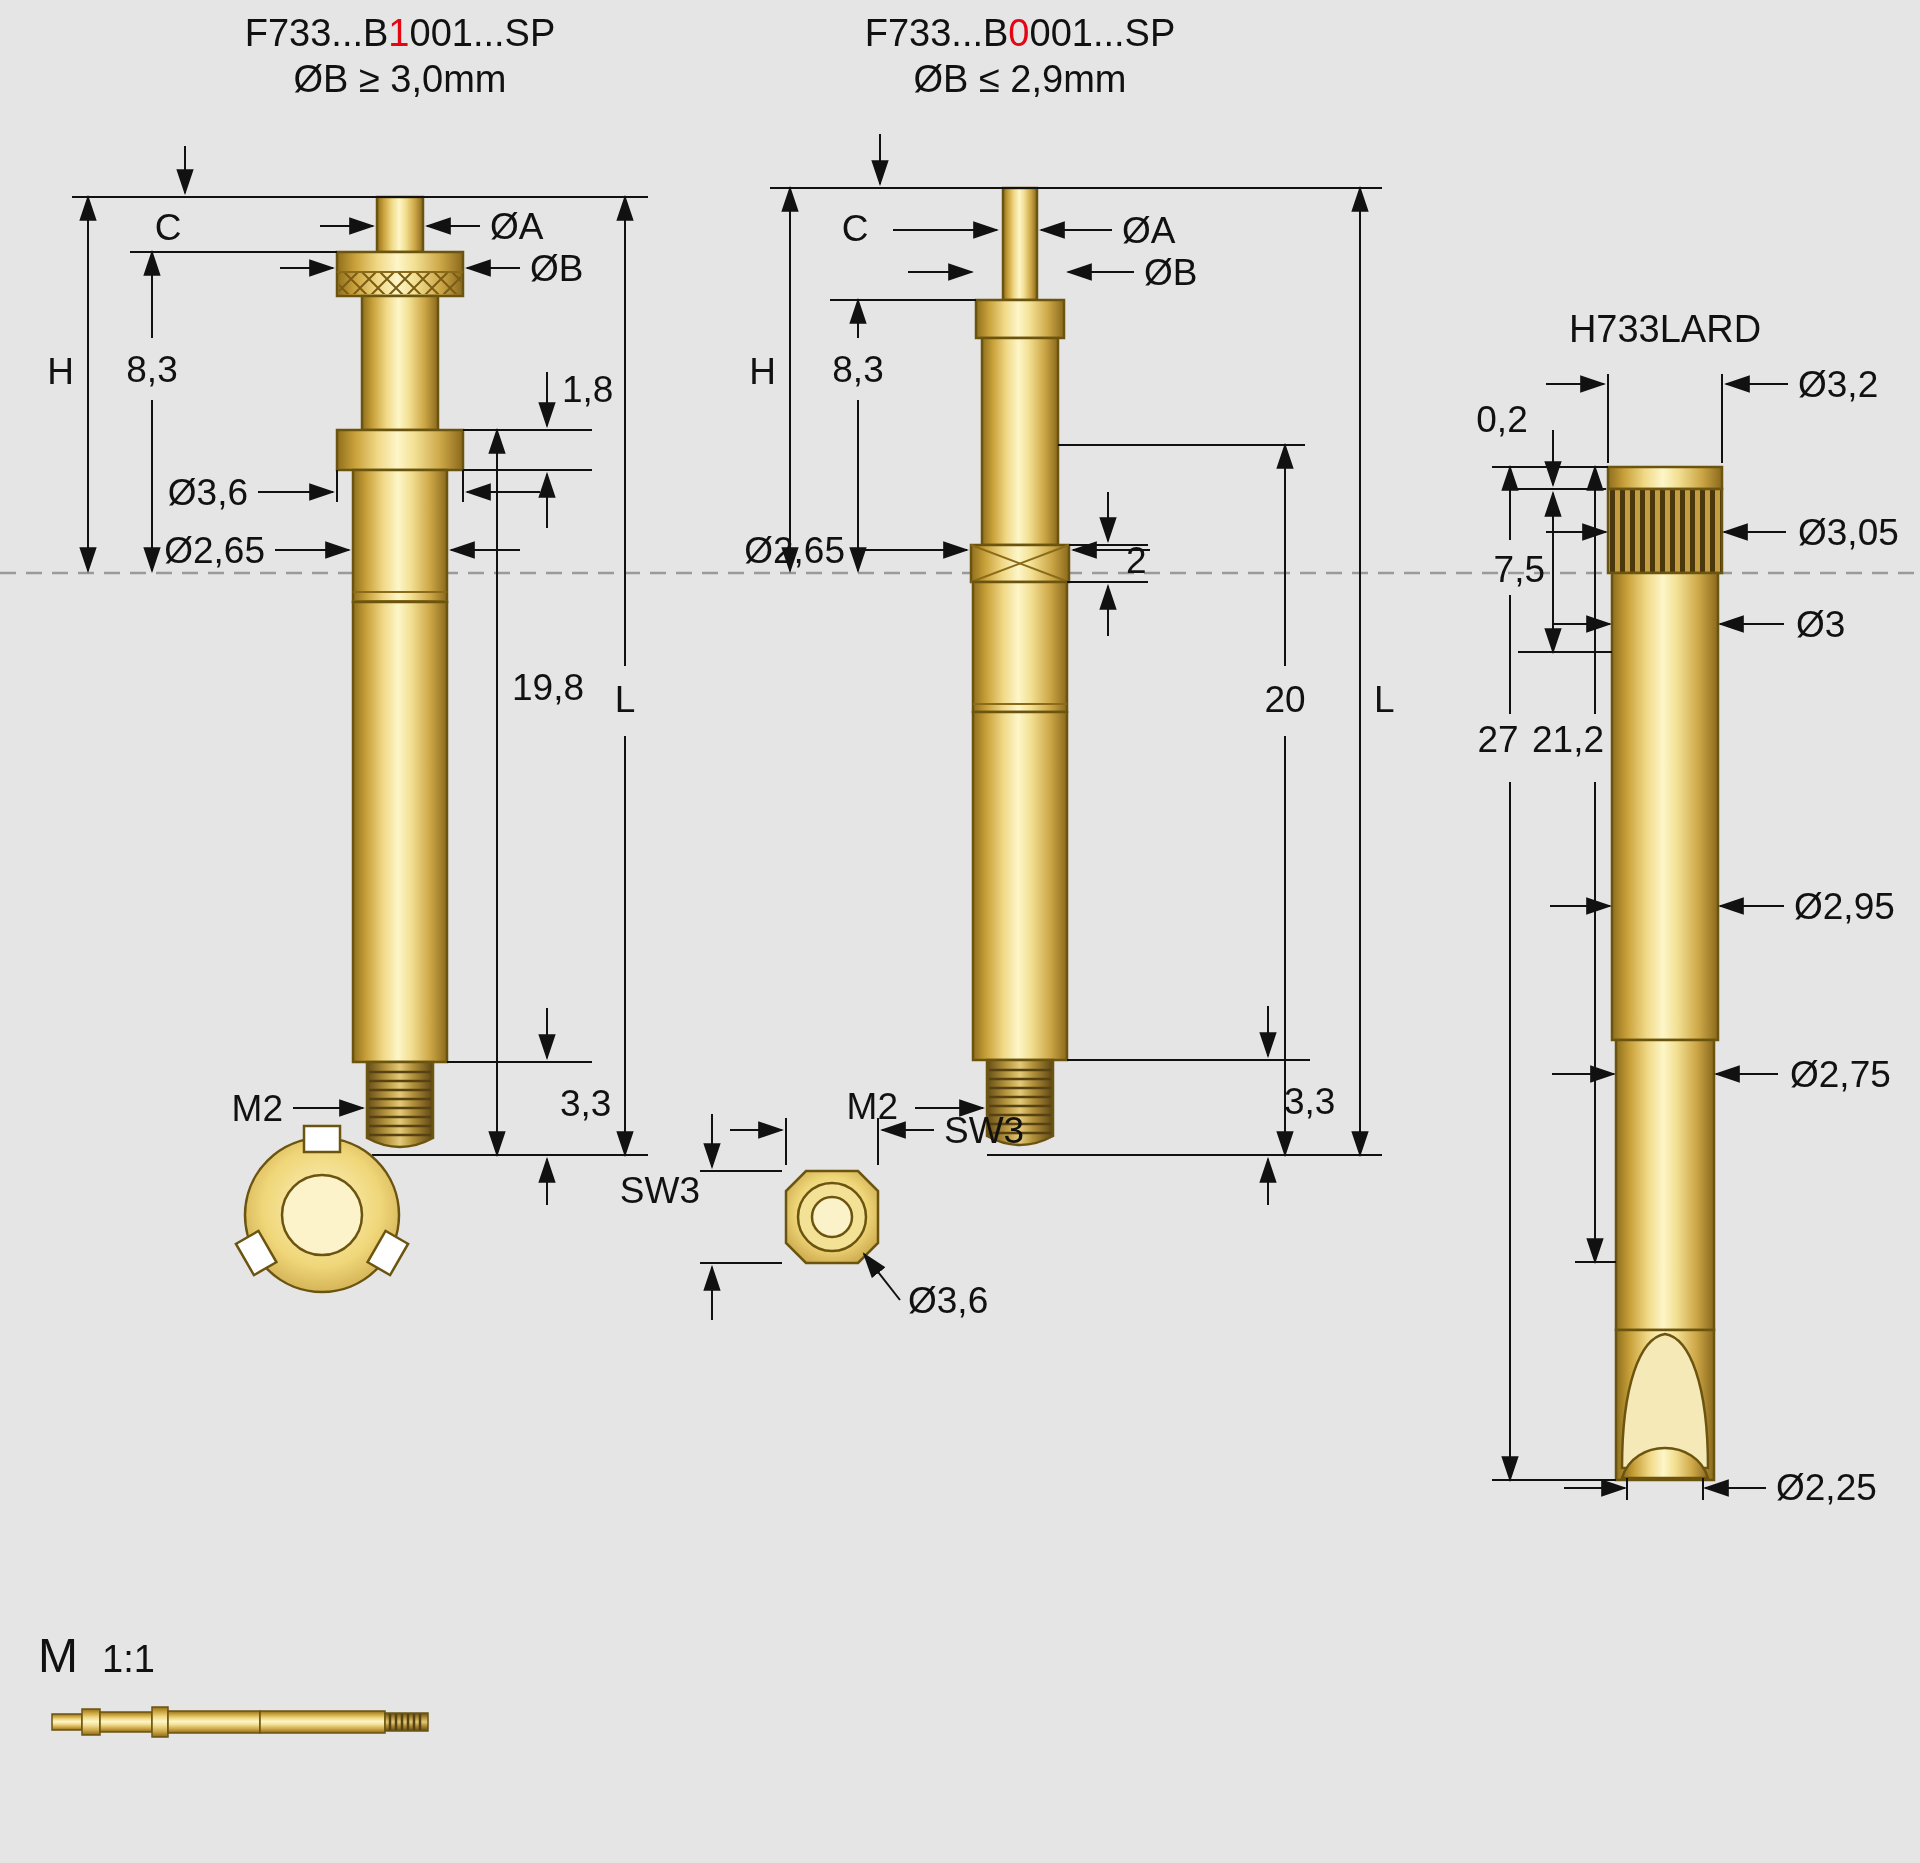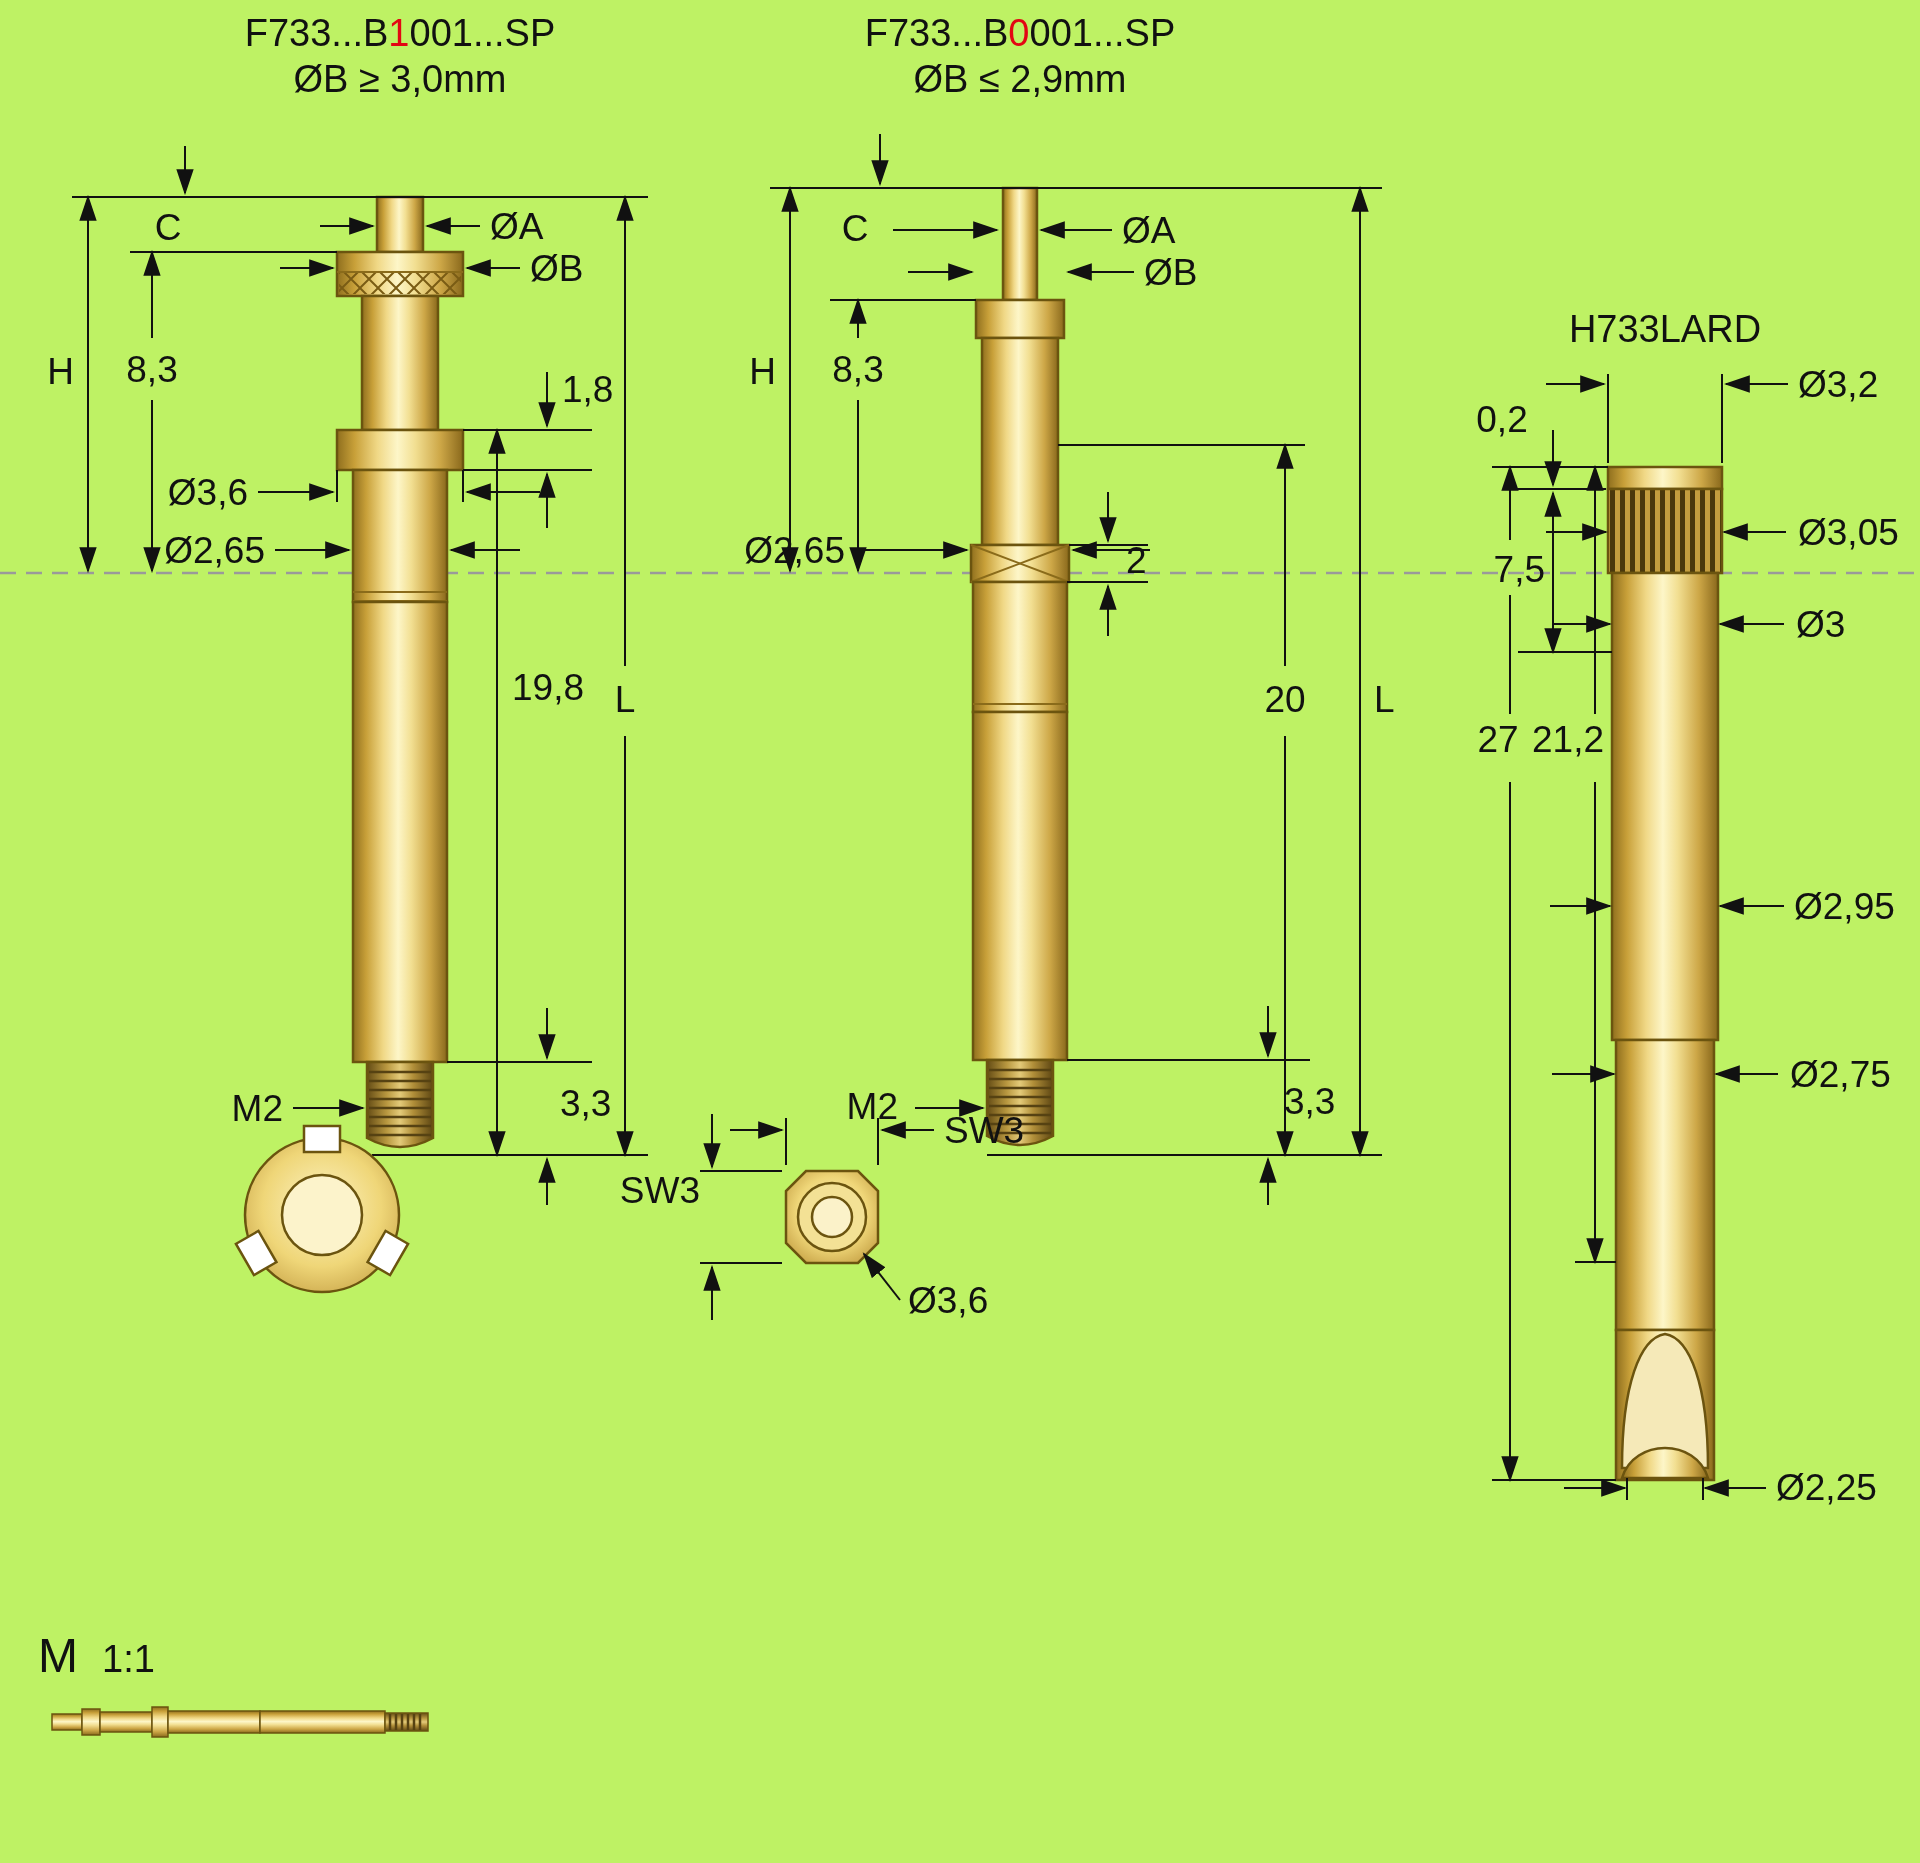--- a/index.html
+++ b/index.html
@@ -1,16 +1,16 @@
 <!DOCTYPE html>
 <html><head>
 <meta charset="utf-8">
 <style>
   html,body{margin:0;padding:0;background:#ffffff;}
-  .canvas{position:relative;width:1920px;height:1863px;background:#bef264;overflow:hidden;}
+  .canvas{position:relative;width:1920px;height:1863px;background:#e5e5e5;overflow:hidden;}
   svg{display:block;}
   .t{font-family:"Liberation Sans",sans-serif;font-size:37px;fill:#111;}
   .title{font-size:38px;}
   .big{font-size:48px;}
   .mid{font-size:38px;}
   .dl{stroke:#111;stroke-width:2;fill:none;}
   .ext{stroke:#111;stroke-width:2;fill:none;}
   .part{stroke:#6b540f;stroke-width:2.5;}
   .seam{stroke:#8a6b1a;stroke-width:2;}
   .ridge{stroke:#564212;stroke-width:2.5;}

